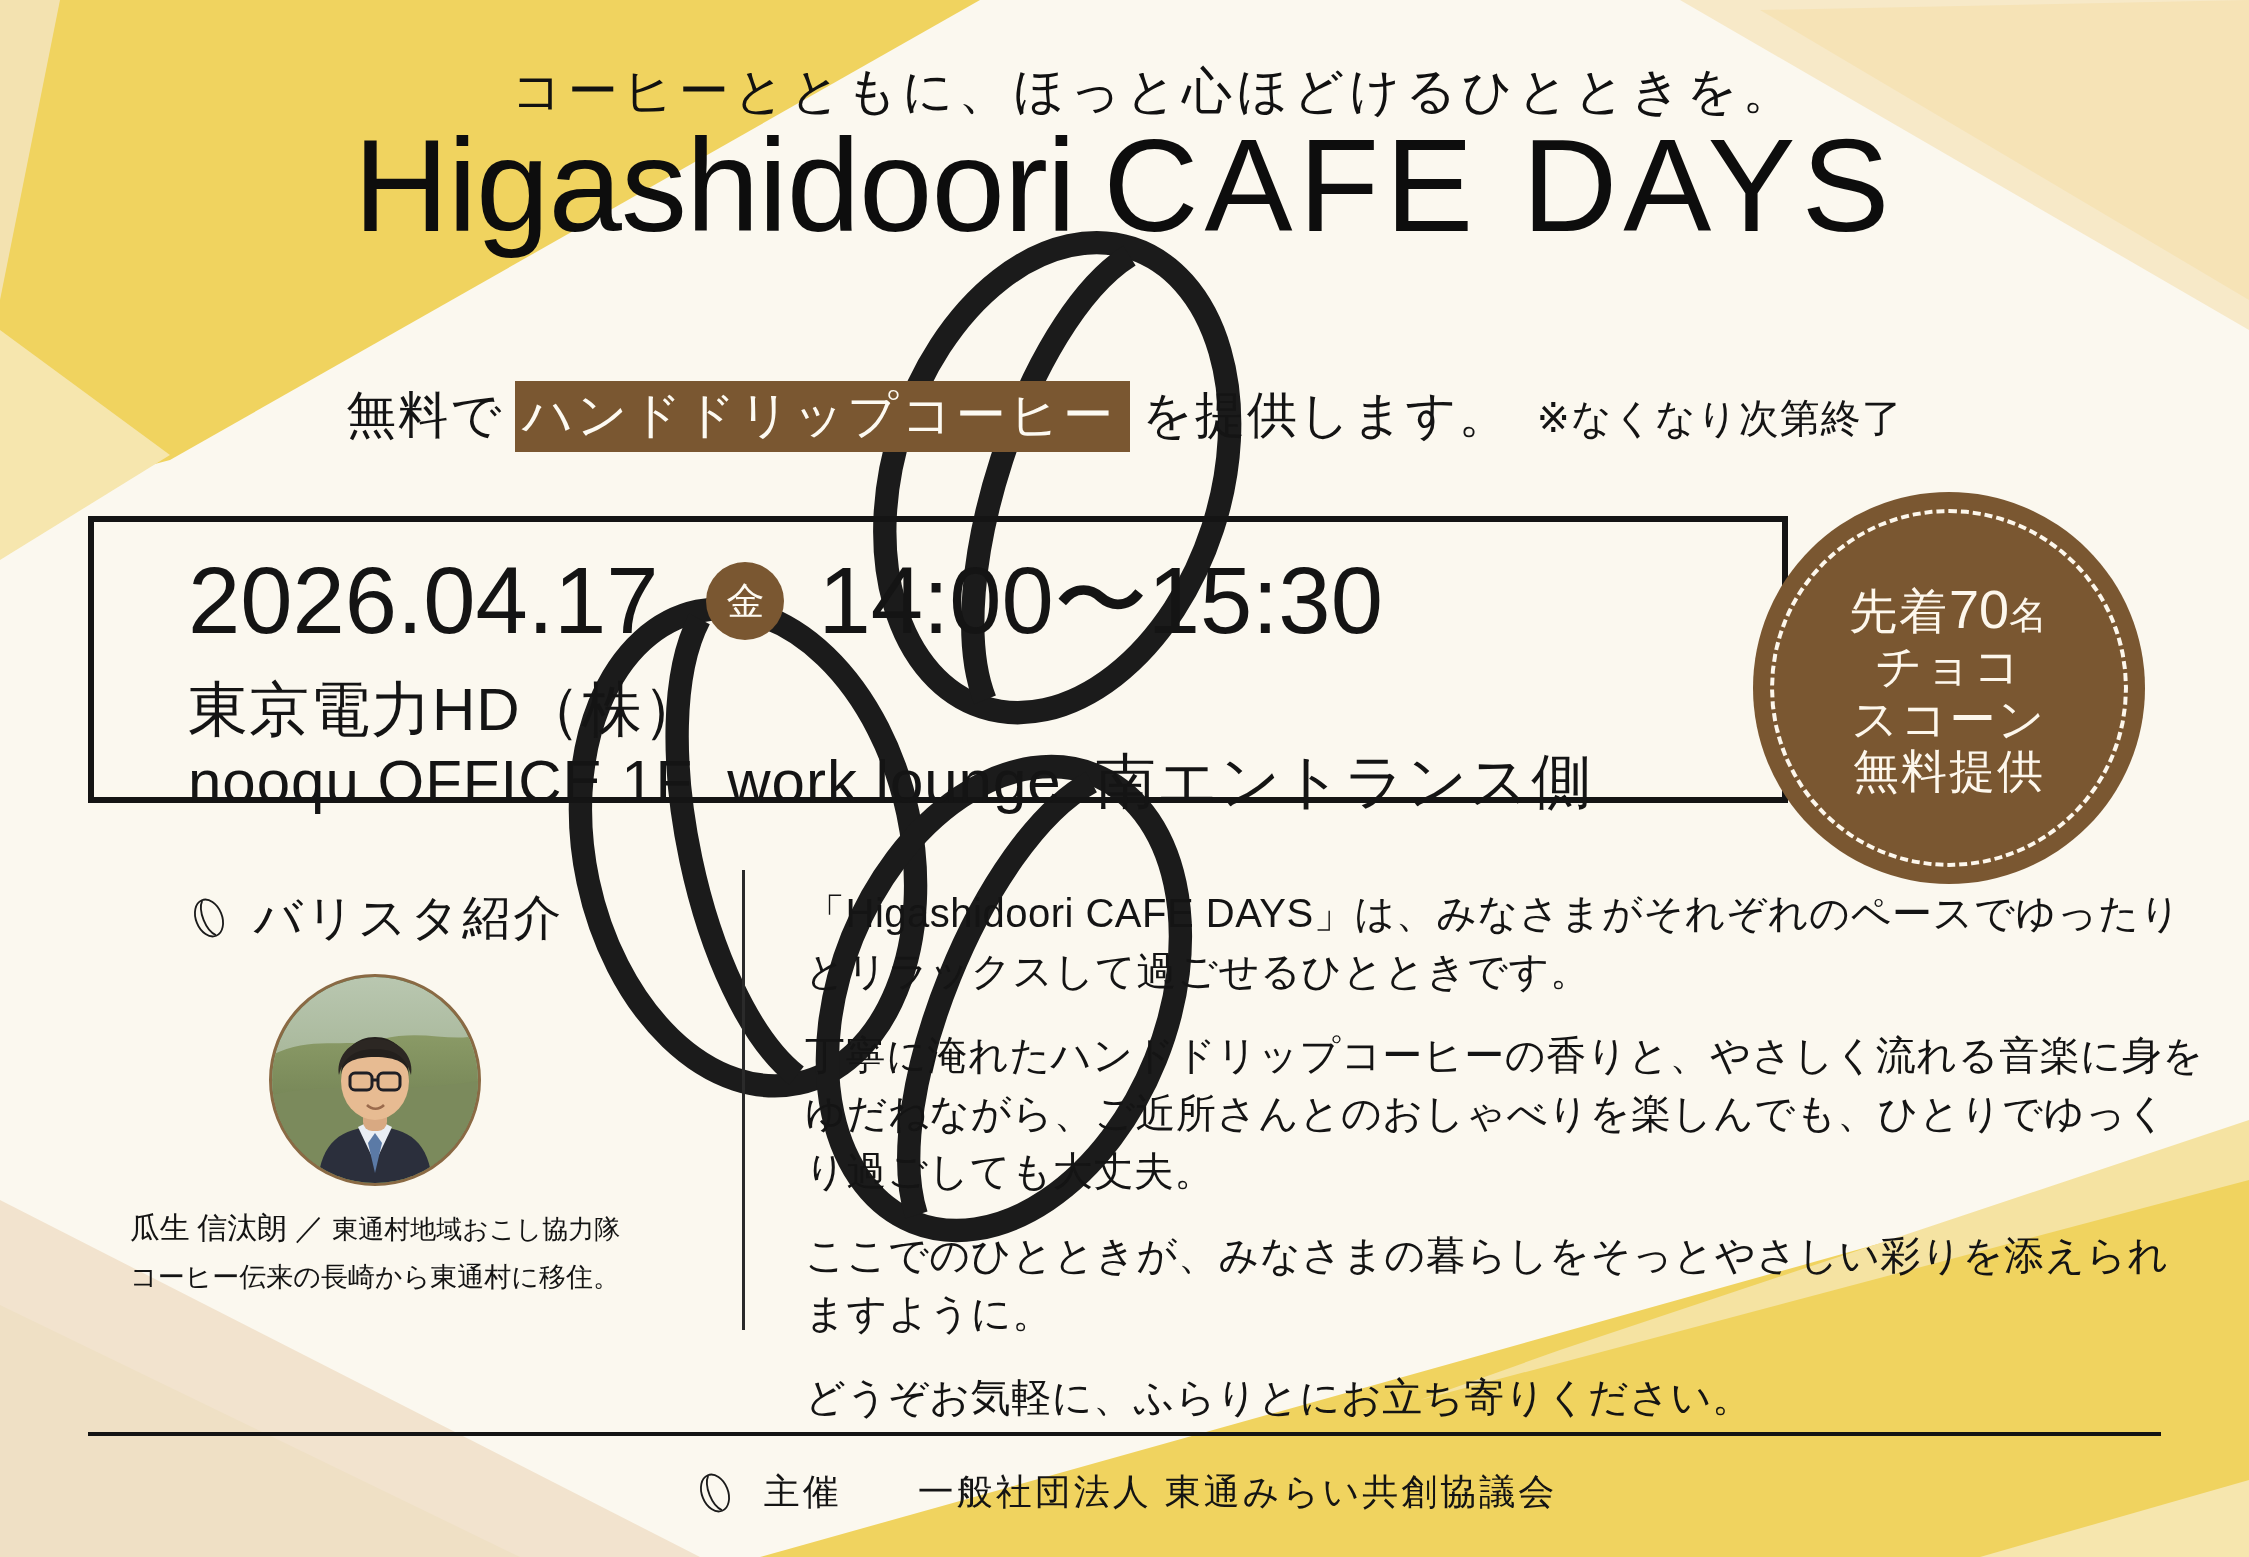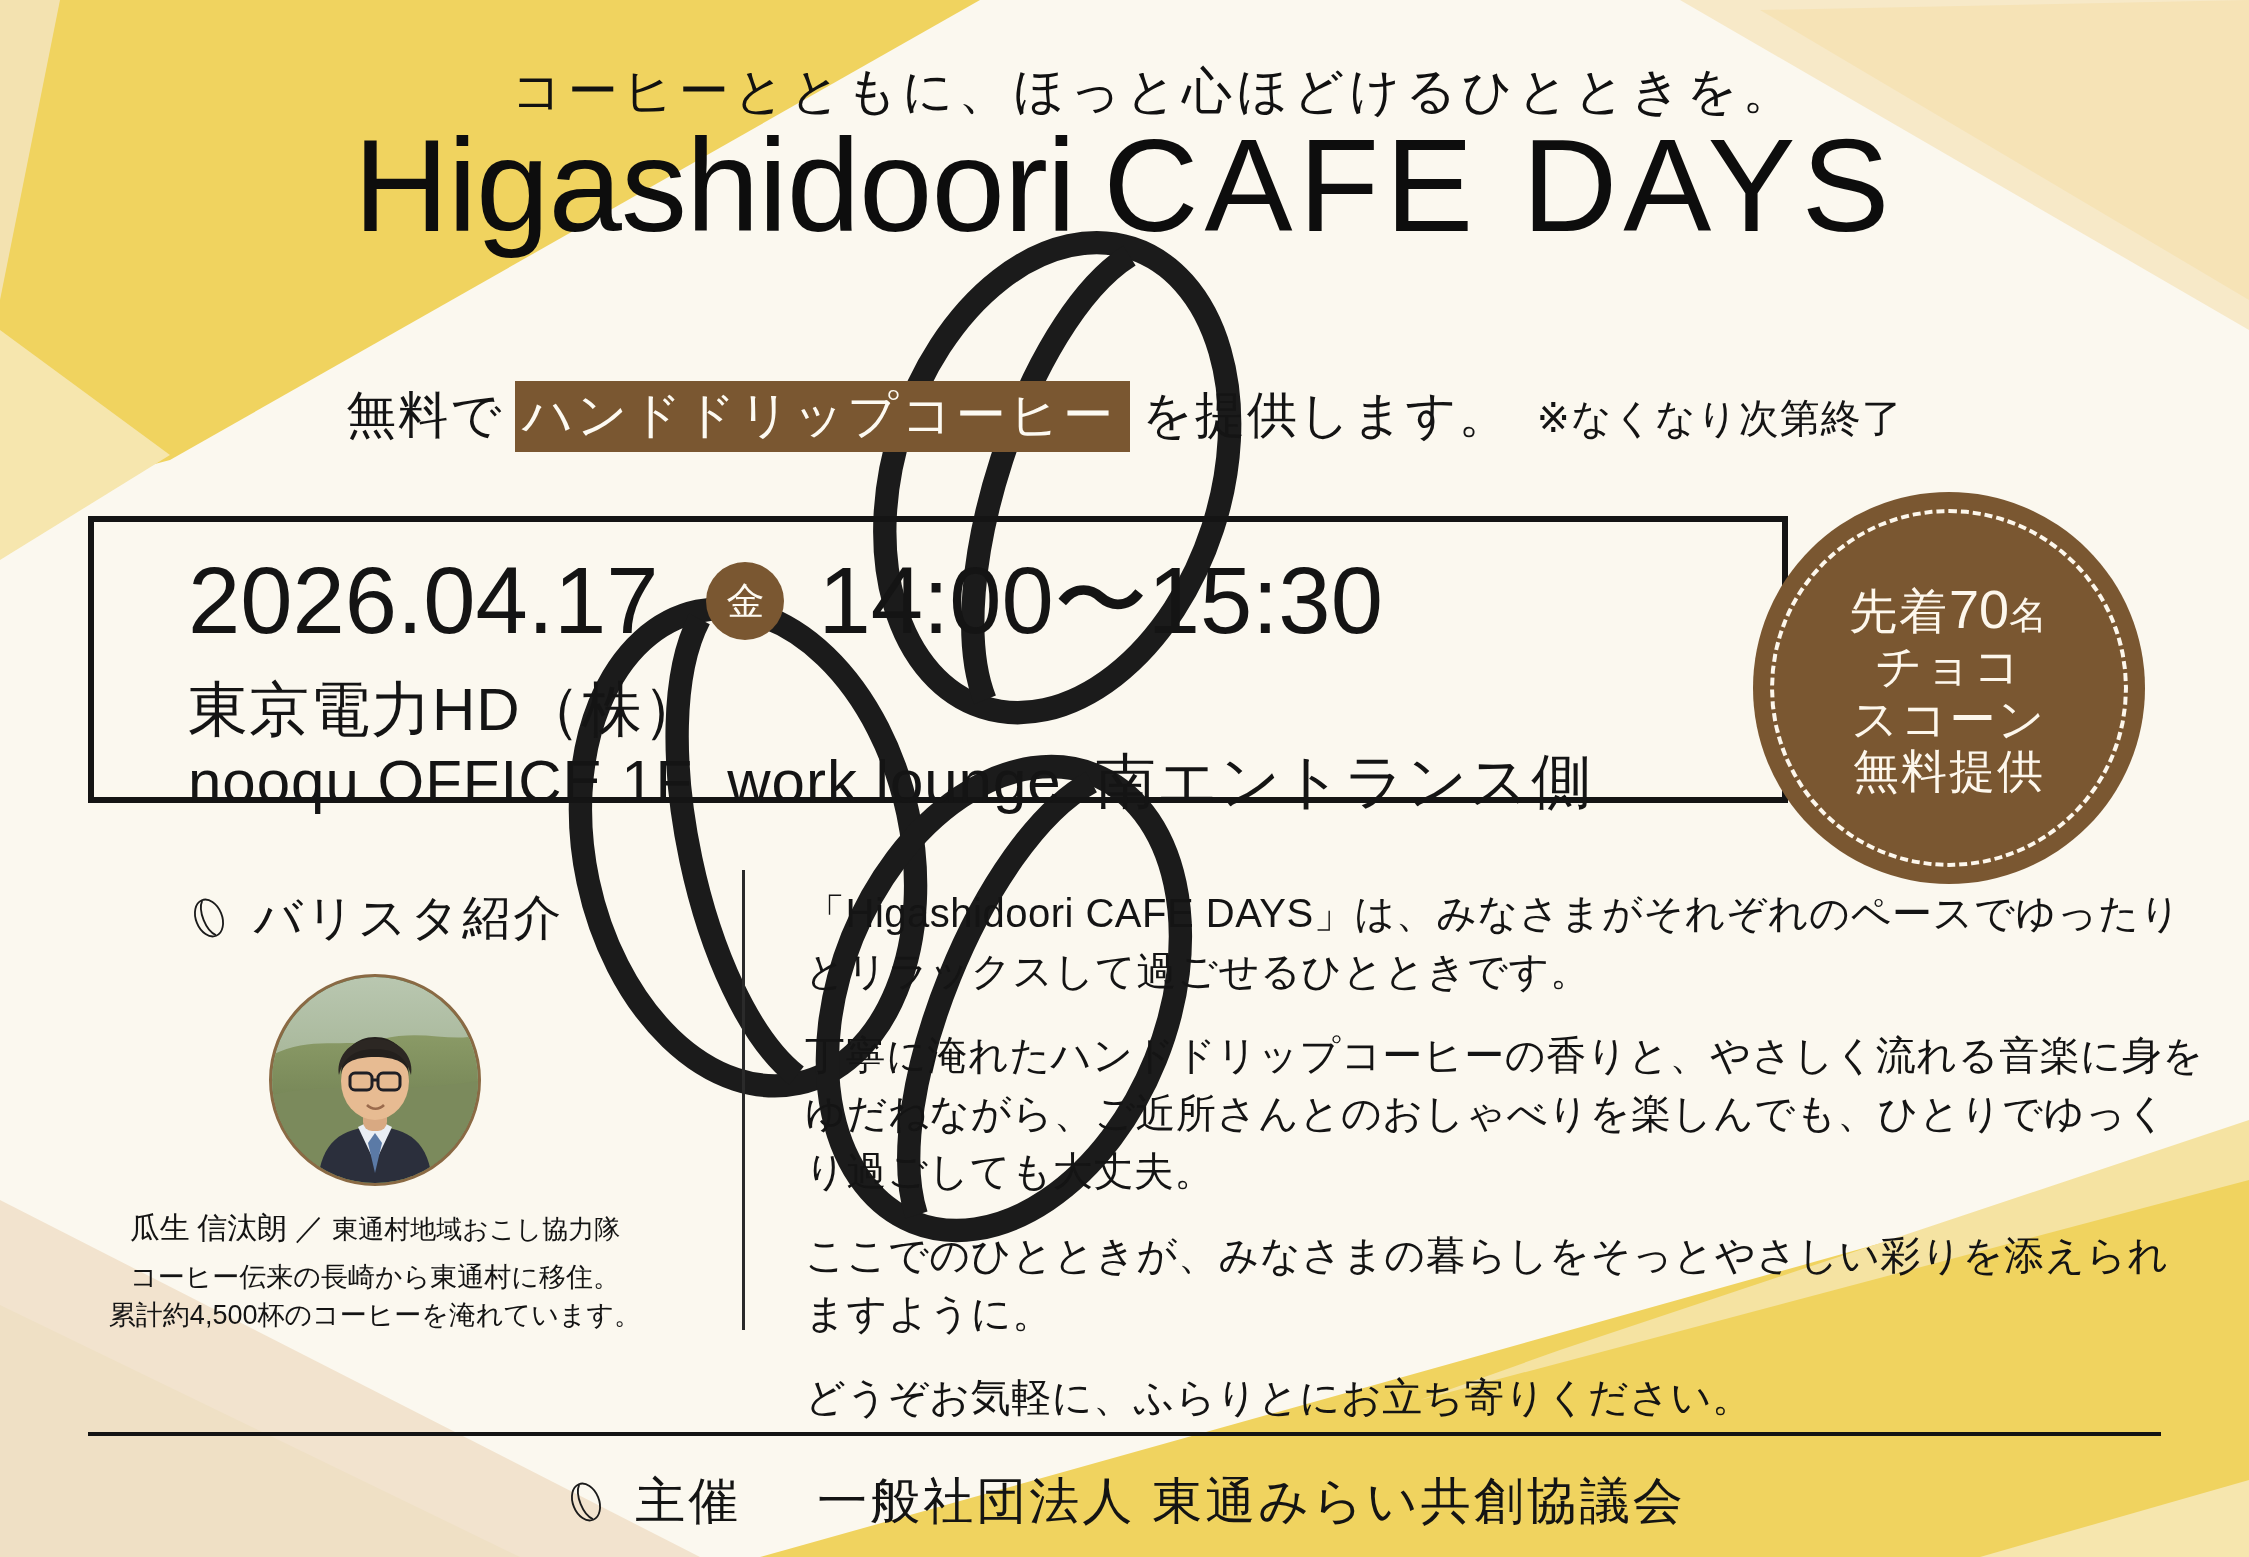--- a/index.html
+++ b/index.html
@@ -153,21 +153,21 @@
   .blurb p{margin:0 0 26px 0;}
   .blurb p:last-child{margin-bottom:0;}
 
   
   .footer-rule{
     position:absolute;left:88px;top:1432px;width:2073px;height:4px;background:#141414;z-index:4;
   }
   .footer{
     position:absolute;left:0;right:0;top:1468px;
     display:flex;align-items:center;justify-content:center;gap:26px;
-    font-size:50px;letter-spacing:3px;z-index:4;
+    font-size:36px;letter-spacing:3px;z-index:4;
   }
   .footer .sp{display:inline-block;width:24px;}
 </style>
 </head>
 <body>
 
 <div class="poster">
 
   <div class="bg-layer">
     <svg viewBox="0 0 2249 1557" preserveAspectRatio="none">
@@ -312,21 +312,20 @@
             </g>
           </svg>
         </div>
 
         <div class="barista-name">
           <span>瓜生 信汰朗</span>
           <span>／</span>
           <span class="role">東通村地域おこし協力隊</span>
         </div>
         <div class="barista-desc">コーヒー伝来の長崎から東通村に移住。</div>
-        <div class="barista-desc" style="margin-top:2px">累計約4,500杯のコーヒーを淹れています。</div>
       </div>
 
       <div class="vrule"></div>
 
       <div class="blurb">
         <p>「Higashidoori CAFE DAYS」は、みなさまがそれぞれのペースでゆったりとリラックスして過ごせるひとときです。</p>
         <p>丁寧に淹れたハンドドリップコーヒーの香りと、やさしく流れる音楽に身をゆだねながら、ご近所さんとのおしゃべりを楽しんでも、ひとりでゆっくり過ごしても大丈夫。</p>
         <p>ここでのひとときが、みなさまの暮らしをそっとやさしい彩りを添えられますように。</p>
         <p>どうぞお気軽に、ふらりとにお立ち寄りください。</p>
       </div>

